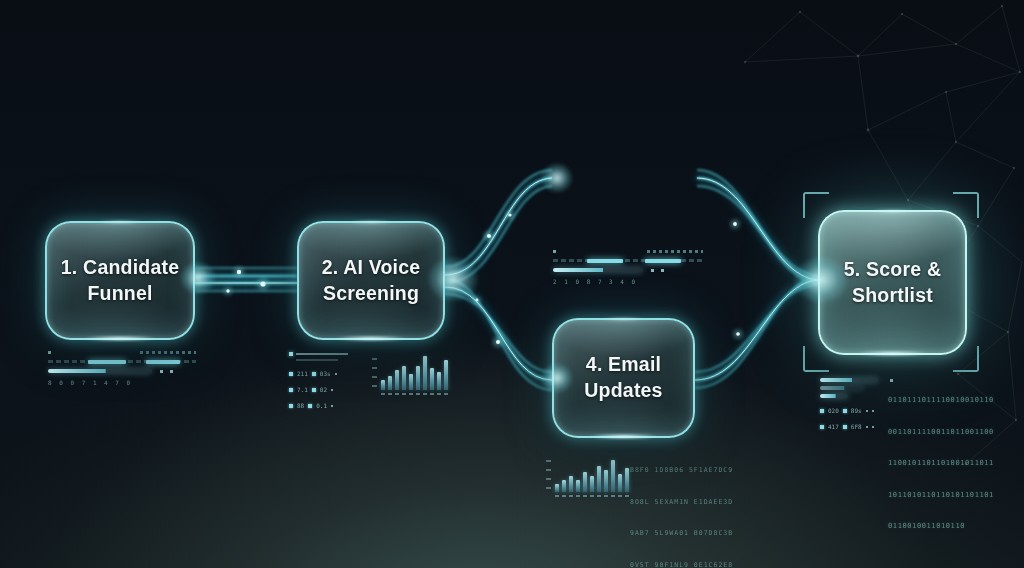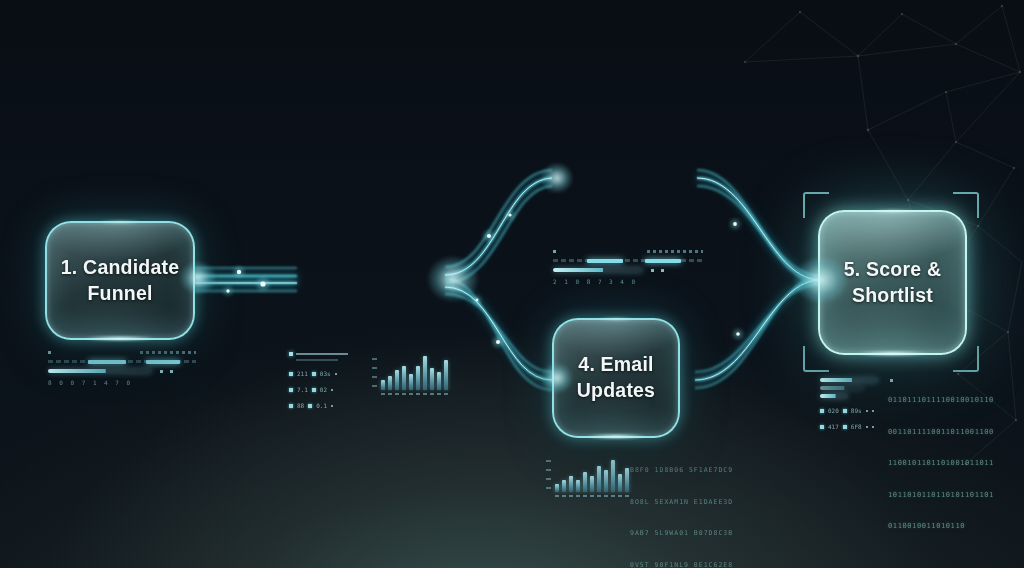--- a/index.html
+++ b/index.html
@@ -247,21 +247,26 @@
     <i class="tr"></i>
     <i class="bl"></i>
     <i class="br"></i>
   </div>
 
   <div class="node" style="left:45px;top:221px;width:150px;height:119px;">
     <span class="glint-top"></span>
     <span>1. Candidate Funnel</span>
     <span class="glint-bottom"></span>
   </div>
-  <div class="node" style="left:552px;top:318px;width:128px;height:120px;">
+  <div class="node" style="left:297px;top:221px;width:148px;height:119px;">
+    <span class="glint-top"></span>
+    <span>2. AI Voice Screening</span>
+    <span class="glint-bottom"></span>
+  </div>
+  <div class="node" style="left:552px;top:318px;width:143px;height:120px;">
     <span class="glint-top"></span>
     <span>4. Email Updates</span>
     <span class="glint-bottom"></span>
   </div>
   <div class="node node--bright" style="left:818px;top:210px;width:149px;height:145px;">
     <span class="glint-top"></span>
     <span>5. Score &amp; Shortlist</span>
     <span class="glint-bottom"></span>
   </div>
 

